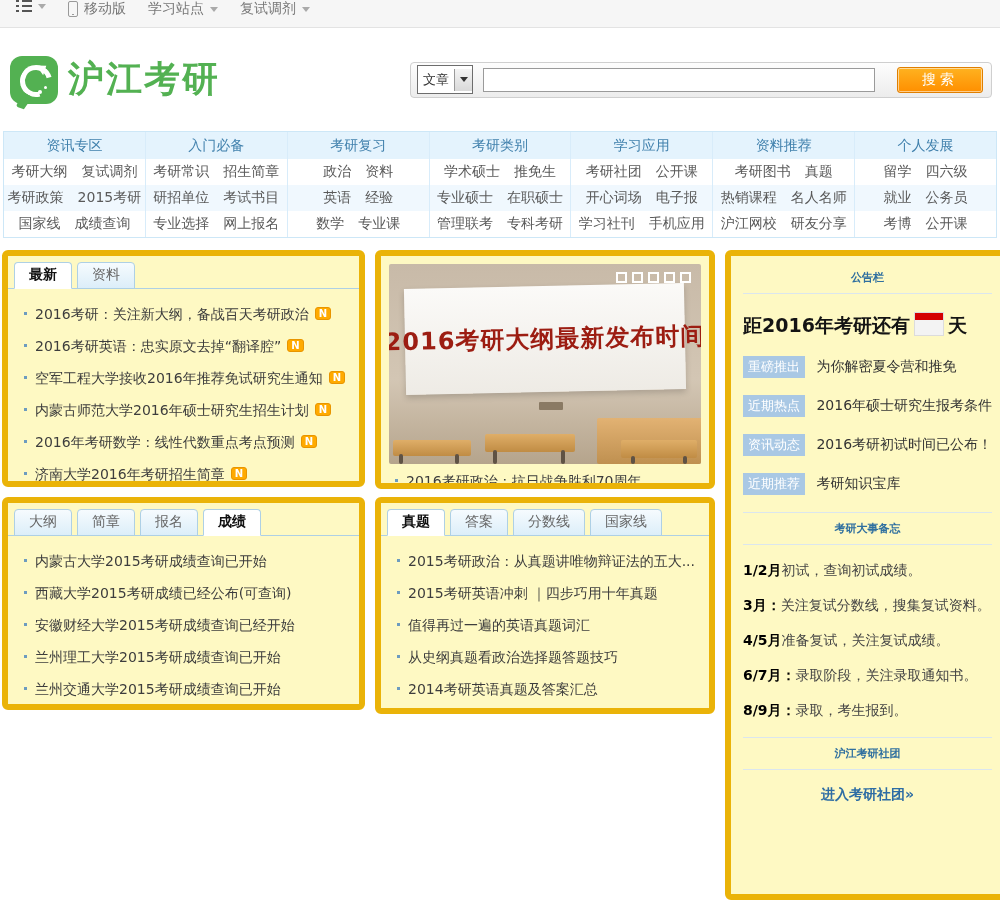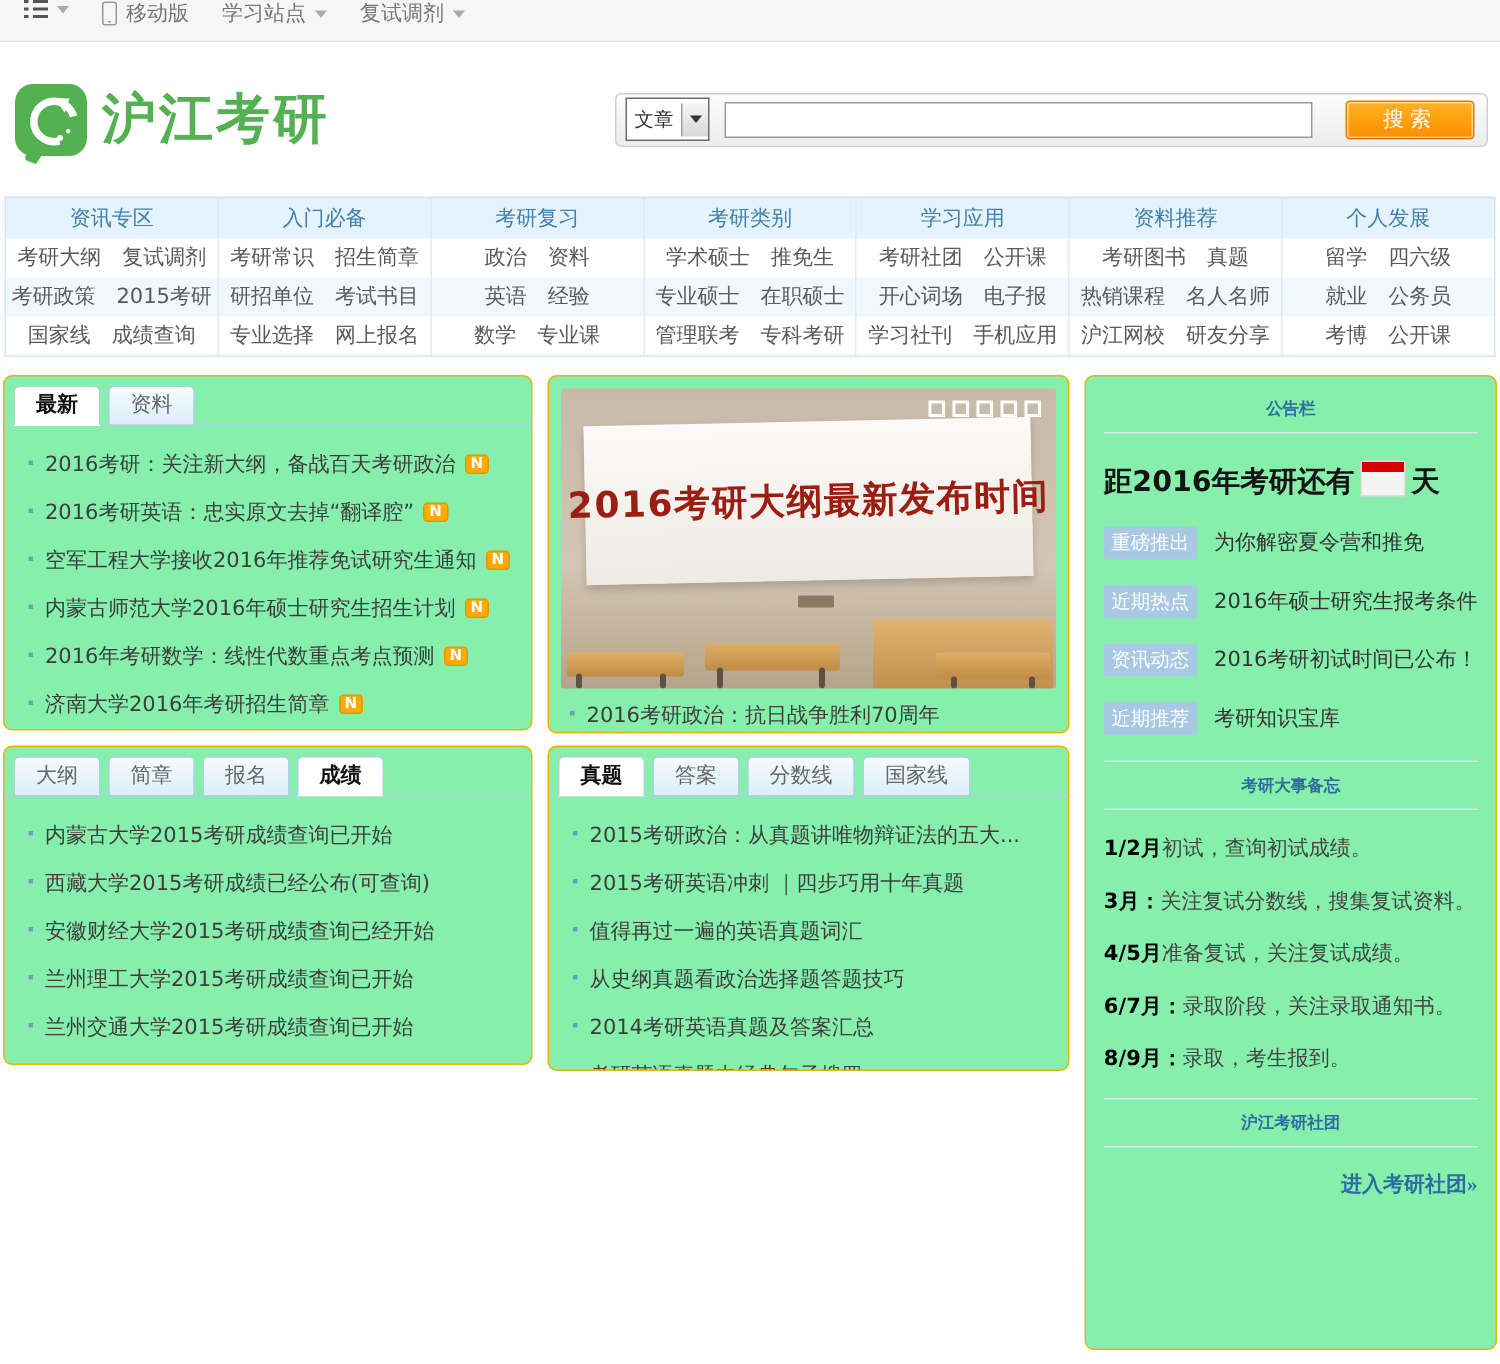--- a/index.html
+++ b/index.html
@@ -57,21 +57,21 @@
       gap:14px; font-size:14px; color:#5a5a5a; white-space:nowrap; overflow:hidden;text-align:center; }
   .nav-cell:last-child { border-right:none; }
   .nav-row.head .nav-cell { color:#4181ad; }
 
   
   .content { display:flex; gap:10px; padding:12px 2px 0; align-items:flex-start; }
   .col-left { width:365px; }
   .col-mid { width:369px; }
   .col-right { flex:1; }
 
-  .panel { border:1px solid #eab308; border-radius:6px; background:#86efac; overflow:hidden; }
+  .panel { border:6px solid #eab308; border-radius:6px; background:#fef9c3; overflow:hidden; }
   .tabs { border-bottom:1px solid #aed0e5; padding:5px 6px 0; display:flex; gap:5px; }
   .tab { border:1px solid #aed0e5; border-radius:4px 4px 0 0; padding:3px 14px 4px; font-size:14px;
       background:linear-gradient(#f6fbfe,#dceef9); color:#666; position:relative; top:1px; cursor:pointer; }
   .tab.active { background:#fff; border-bottom-color:#fff; font-weight:bold; color:#111; }
   .news { list-style:none; padding:10px 14px 0; }
   .news li { padding:7px 0; font-size:14px; color:#3d3d3d; white-space:nowrap; overflow:hidden; }
   .news li::before { content:""; display:inline-block; width:3px; height:3px; background:#6d9cbf;
       margin:0 8px 4px 2px; }
   .badge-n { display:inline-block; margin-left:6px; padding:0 3px; font-size:10px; font-weight:bold;
       color:#fff; background:#ffaa00; border:1px solid #e89500; border-radius:3px; vertical-align:2px; }
@@ -102,21 +102,21 @@
       padding:8px 0; border-bottom:1px solid #dbe6ee; }
   .side-title.mid { border-top:1px solid #dbe6ee; margin-top:10px; }
   .countdown { margin:18px 0 6px; font-size:19px; font-weight:bold; color:#141414; white-space:nowrap; }
   .count-box { display:inline-block; width:30px; height:24px; border:1px solid #dcdcdc;
       background:linear-gradient(#d40000 0 7px,#f3f3f3 7px); vertical-align:-4px; margin:0 4px; }
   .notice-row { margin:17px 0; white-space:nowrap; overflow:hidden; }
   .notice-label { display:inline-block; background:#a9c8e4; color:#fff; font-size:13px; padding:2px 5px; }
   .notice-text { color:#333; font-size:14px; margin-left:7px; }
   .memo-item { margin:17px 0; font-size:14px; color:#444; white-space:nowrap; overflow:hidden; }
   .memo-item b { color:#000; }
-  .community-link { display:block; text-align:right; margin-top:16px; color:#2e6da4; font-weight:bold; font-size:14px;font-family:Liberation Serif, serif; }
+  .community-link { display:block; text-align:center; margin-top:16px; color:#2e6da4; font-weight:bold; font-size:14px; }
 </style>
 </head>
 <body>
 
 <div class="topbar">
   <span class="topbar-item">
     <span class="icon-menu"></span>
     <span class="caret"></span>
   </span>
   <span class="topbar-item">

